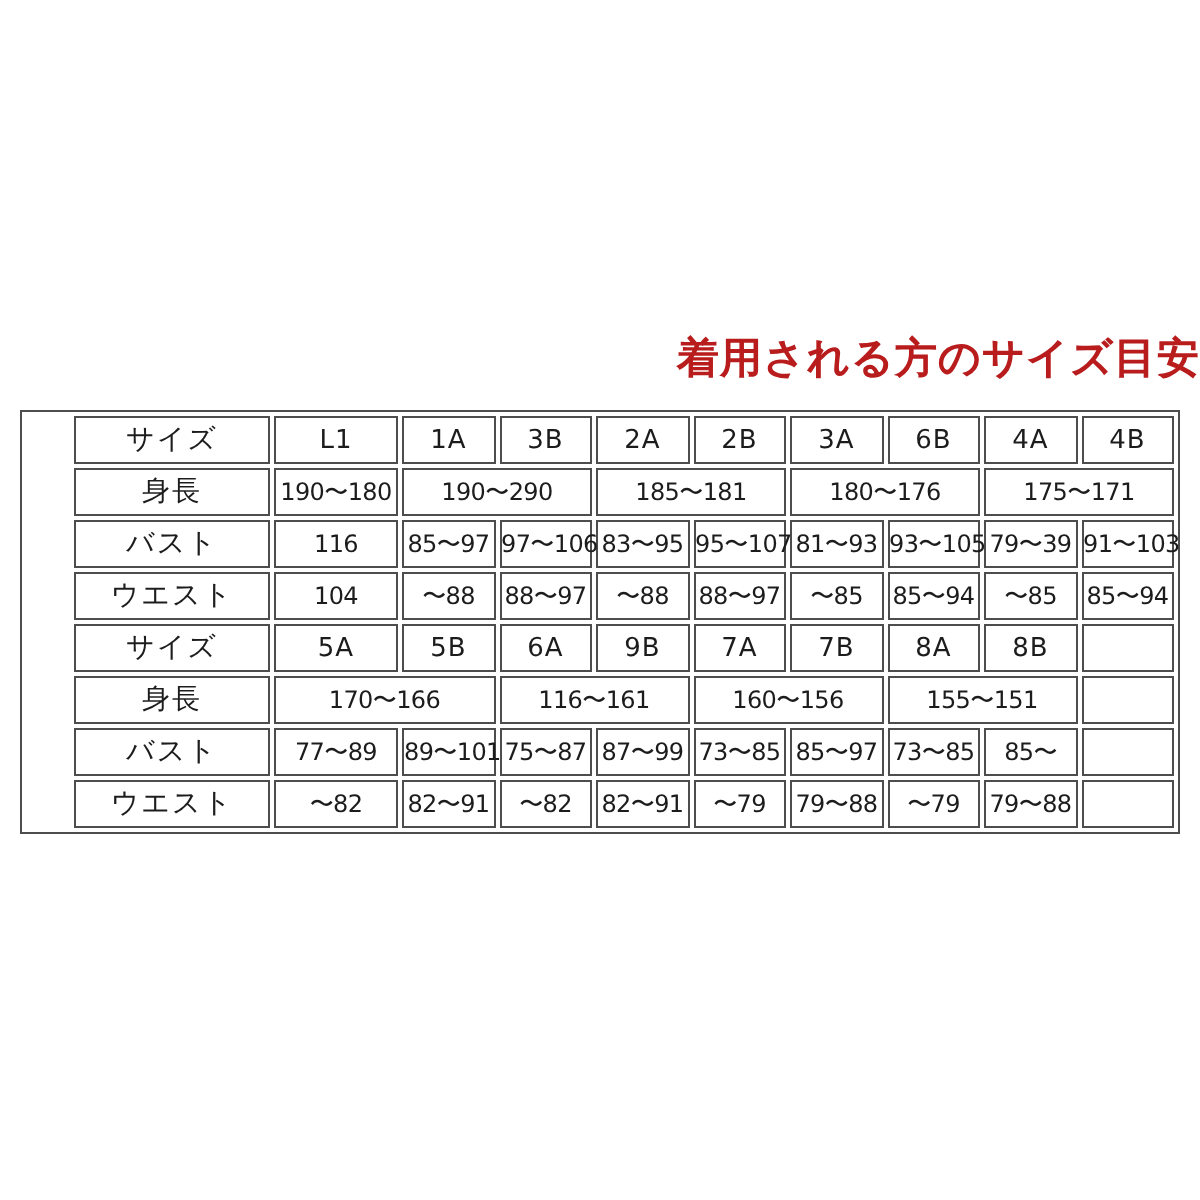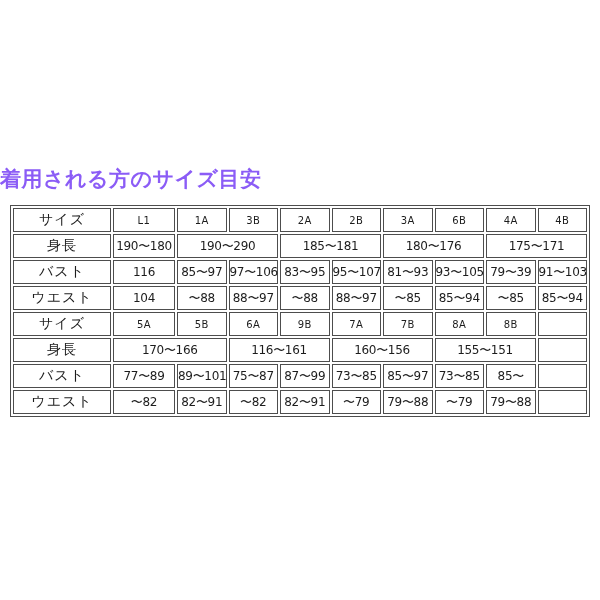--- a/index.html
+++ b/index.html
@@ -11,54 +11,55 @@
     font-family: "DejaVu Sans", "Liberation Sans", sans-serif;
   }
   .page {
     position: relative;
     width: 600px;
     height: 600px;
     overflow: hidden;
   }
   .title {
     margin: 167px 0 0 0;
-    text-align: left;
+    text-align: right;
     font-size: 21px;
     font-weight: bold;
-    color: #8b5cf6;
+    color: #b91c1c;
     letter-spacing: 0.5px;
     line-height: 25px;
   }
   table.size-table {
     margin: 13px 0 0 10px;
     width: 580px;
     table-layout: fixed;
     border-collapse: separate;
     border-spacing: 2px;
     border: 1px solid #4d4d4d;
     background: #ffffff;
+    padding-left: 24px;
   }
   table.size-table td {
     border: 1px solid #4d4d4d;
     height: 22px;
     padding: 0;
     text-align: center;
     vertical-align: middle;
     white-space: nowrap;
     font-size: 12px;
     letter-spacing: -0.3px;
     color: #1c1c1c;
     background: #ffffff;
   }
   table.size-table td.lbl {
     font-size: 14px;
     letter-spacing: 1px;
   }
   table.size-table td.code {
-    font-size: 10px;
+    font-size: 13px;
     letter-spacing: 0.5px;
   }
   .red { color: #b13a31; }
   .blk { color: #1c1c1c; }
   col.c-label { width: 98px; }
   col.c-l1 { width: 62px; }
 </style>
 </head>
 <body>
 

